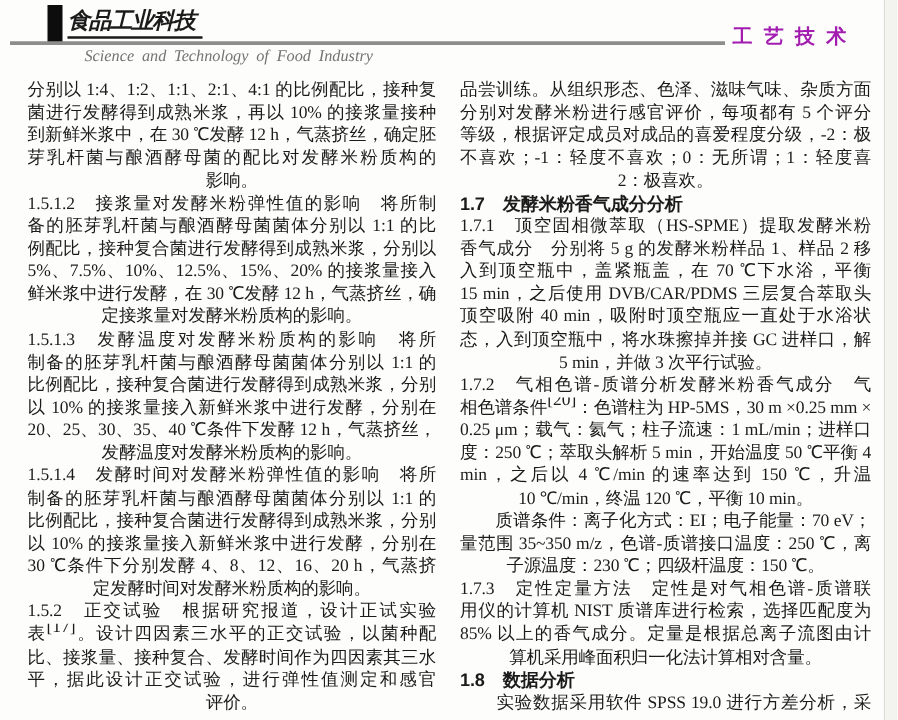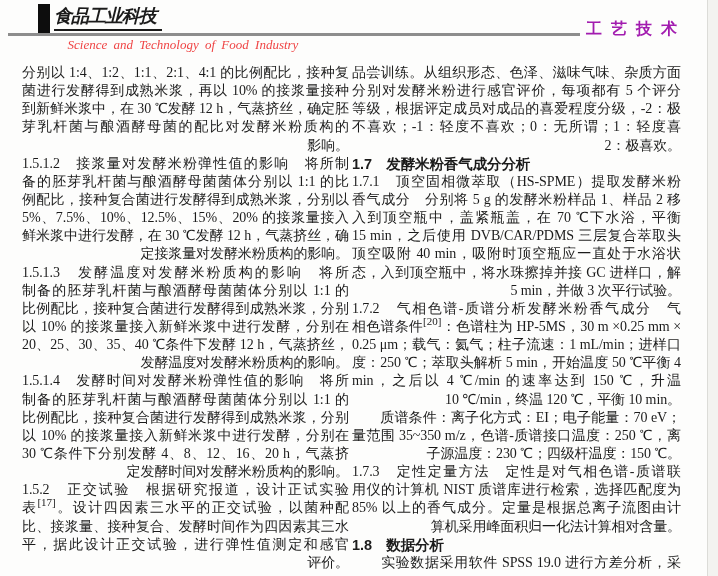--- a/index.html
+++ b/index.html
@@ -21,51 +21,51 @@
   .logo-text {
     position: absolute; left: 54px; top: 4px;
     font-size: 18px; font-weight: bold; font-style: italic;
     letter-spacing: -1px; white-space: nowrap;
     border-bottom: 2px solid #1a1a1a;
     padding: 0 6px 1px 0;
   }
   .subtitle {
     position: absolute; left: 58px; top: 37px; width: 250px;
     text-align: center; font-style: italic; font-size: 13px;
-    word-spacing: 3px; white-space: nowrap; color: #ef4444;
+    word-spacing: 3px; white-space: nowrap; color: #737373;
   }
   .header-rule {
     position: absolute; left: 8px; top: 33px;
     width: 572px; height: 3px; background: #8d8d8d;
   }
   .section-label {
     position: absolute; left: 586px; top: 19px;
     font-size: 16px; font-weight: bold;
     font-family: "Liberation Sans", sans-serif;
     letter-spacing: 9px; white-space: nowrap; color: #a21caf;
   }
 
   
   .col { position: absolute; top: 64px; overflow: hidden; }
   .col-left  { left: 22px;  width: 327px; }
-  .col-right { left: 352px; width: 329px; }
+  .col-right { left: 368px; width: 329px; }
 
   .line {
     height: 18.15px; line-height: 18.15px;
     font-size: 14px; letter-spacing: -0.1px;
-    overflow: hidden; text-align: right;
+    overflow: hidden; text-align: center;
   }
   .line.j { text-align: justify; text-align-last: justify; }
   .line.h2 {
     font-family: "Liberation Sans", sans-serif;
     font-weight: bold; font-size: 14.5px;
     text-align: left; text-align-last: left;
   }
   .line sup {
-    font-size: 11px; line-height: 0; vertical-align: super;
+    font-size: 14px; line-height: 0; vertical-align: super;
     letter-spacing: 0;
   }
 
   .scan-edge {
     position: absolute; right: 0; top: 0; bottom: 0; width: 11px;
     background: #f3f3f0; box-shadow: inset 1px 0 0 #dcdcd8;
   }
 </style>
 </head>
 <body>

